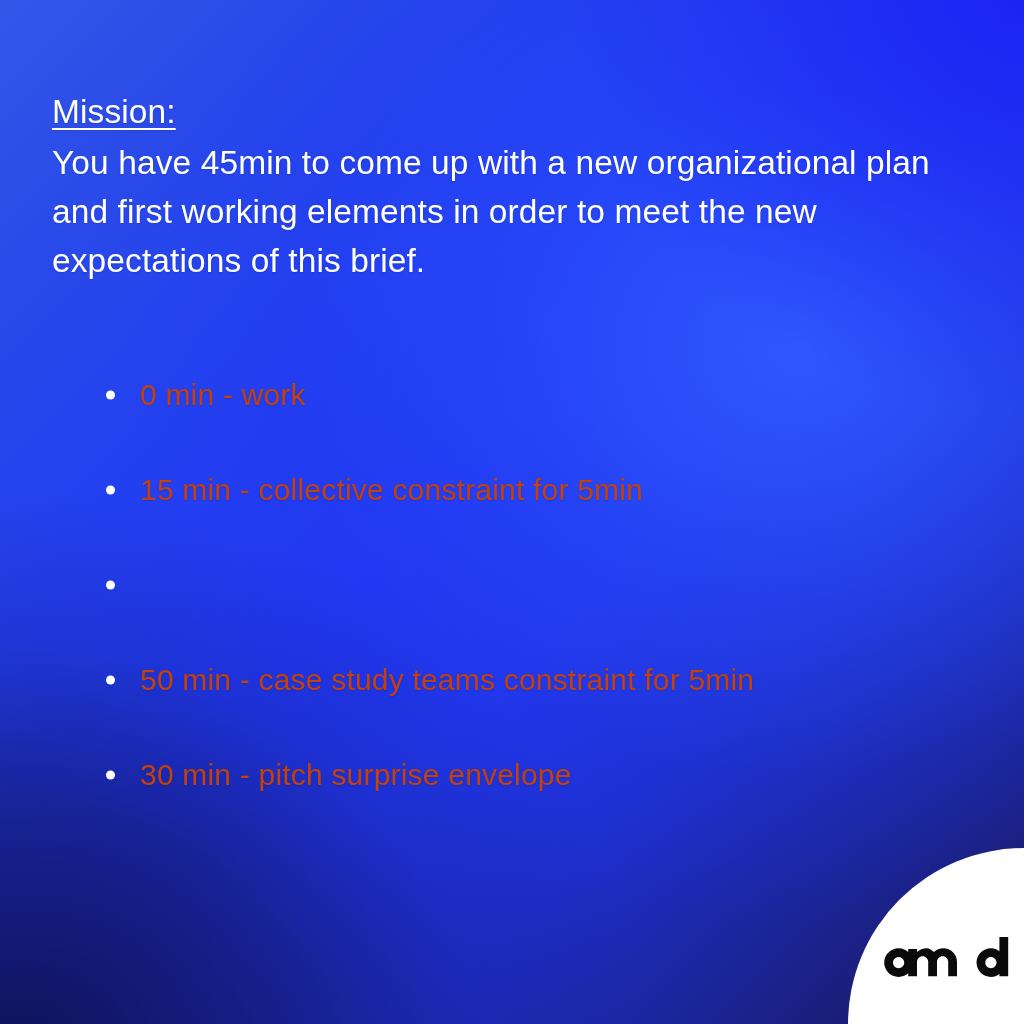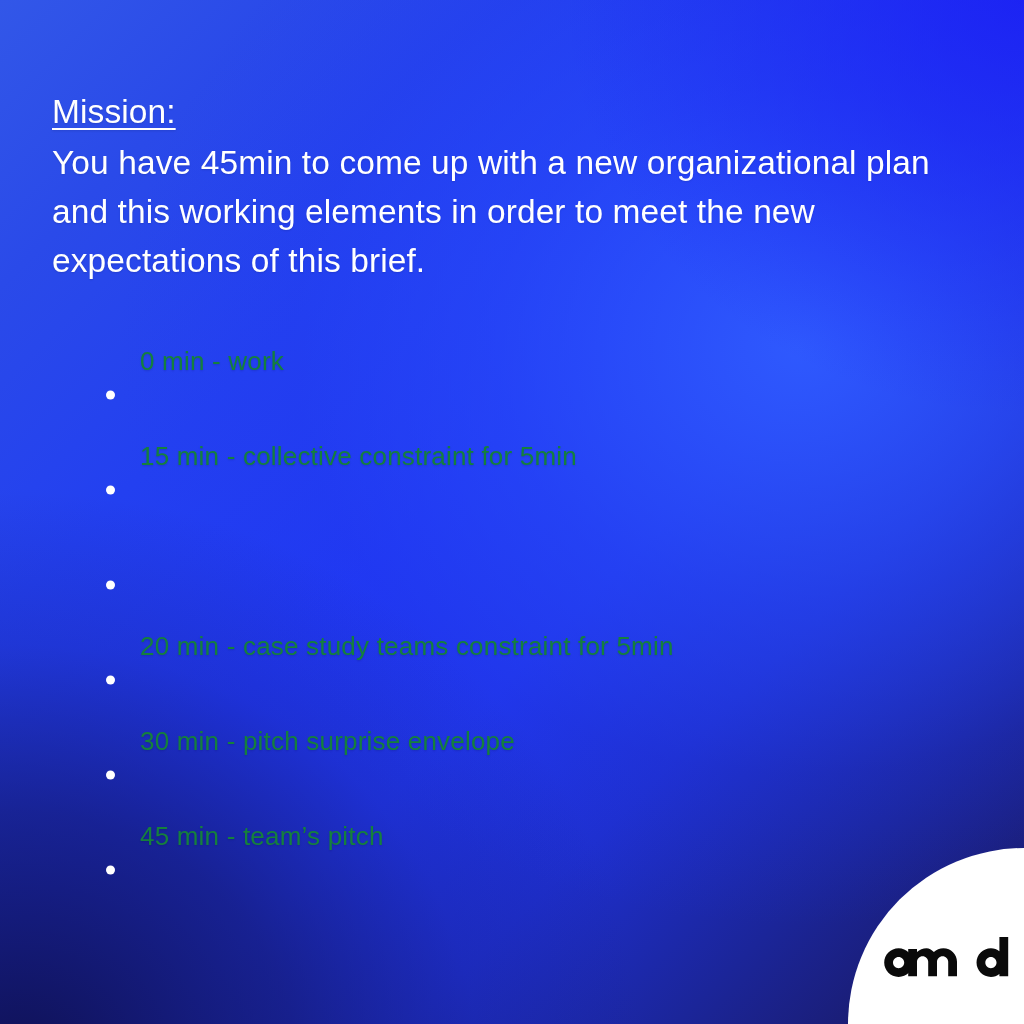--- a/index.html
+++ b/index.html
@@ -110,27 +110,28 @@
   }
 
   
   #agenda {
     list-style:none;
     margin-top:62px;
     padding-left:46px;
   }
   #agenda li {
     position:relative;
-    color:#15803d;
-    font-size:26px;
+    color:#c2410c;
+    font-size:30px;
     font-weight:300;
     line-height:1;
     letter-spacing:0.2px;
     height:95px;
     display:flex;
+    align-items:center;
     padding-left:42px;
     text-shadow:0 1px 2px rgba(0,0,0,0.14);
   }
   #agenda li .bullet {
     position:absolute;
     left:8px;
     top:50%;
     transform:translateY(-50%);
     width:9px;
     height:9px;
@@ -164,47 +165,43 @@
   <div id="bg-base"></div>
   <div id="bg-bloom"></div>
   <div id="bg-shade"></div>
   <div id="bg-topright"></div>
 
   <div id="content">
 
     <div id="mission-block">
       <span class="mission-heading">Mission: </span>
       <span class="mission-body">
-        <span>You have 45min to come up with a </span><span class="u">new organizational plan</span><span> and </span><span class="u">this working elements</span><span> in order to meet the new expectations of this brief.</span>
+        <span>You have 45min to come up with a </span><span class="u">new organizational plan</span><span> and </span><span class="u">first working elements</span><span> in order to meet the new expectations of this brief.</span>
       </span>
     </div>
 
     <ul id="agenda">
       <li>
         <span class="bullet"></span>
         <span>0 min - work</span>
       </li>
       <li>
         <span class="bullet"></span>
         <span>15 min - collective constraint for 5min</span>
       </li>
       <li>
         <span class="bullet"></span>
       </li>
       <li>
         <span class="bullet"></span>
-        <span>20 min - case study teams constraint for 5min</span>
+        <span>50 min - case study teams constraint for 5min</span>
       </li>
       <li>
         <span class="bullet"></span>
         <span>30 min - pitch surprise envelope</span>
-      </li>
-      <li>
-        <span class="bullet"></span>
-        <span>45 min - team’s pitch</span>
       </li>
     </ul>
 
   </div>
 
   <div id="logo-badge">
     <svg id="omd-logo" width="128" height="44" viewBox="0 0 320 110" aria-hidden="true">
 
       <path fill="#0a0a0a" d="M44 28c-19.9 0-36 16.1-36 36s16.1 36 36 36 36-16.1 36-36S63.9 28 44 28zm0 22c7.7 0 14 6.3 14 14s-6.3 14-14 14-14-6.3-14-14 6.3-14 14-14z"></path>
 

